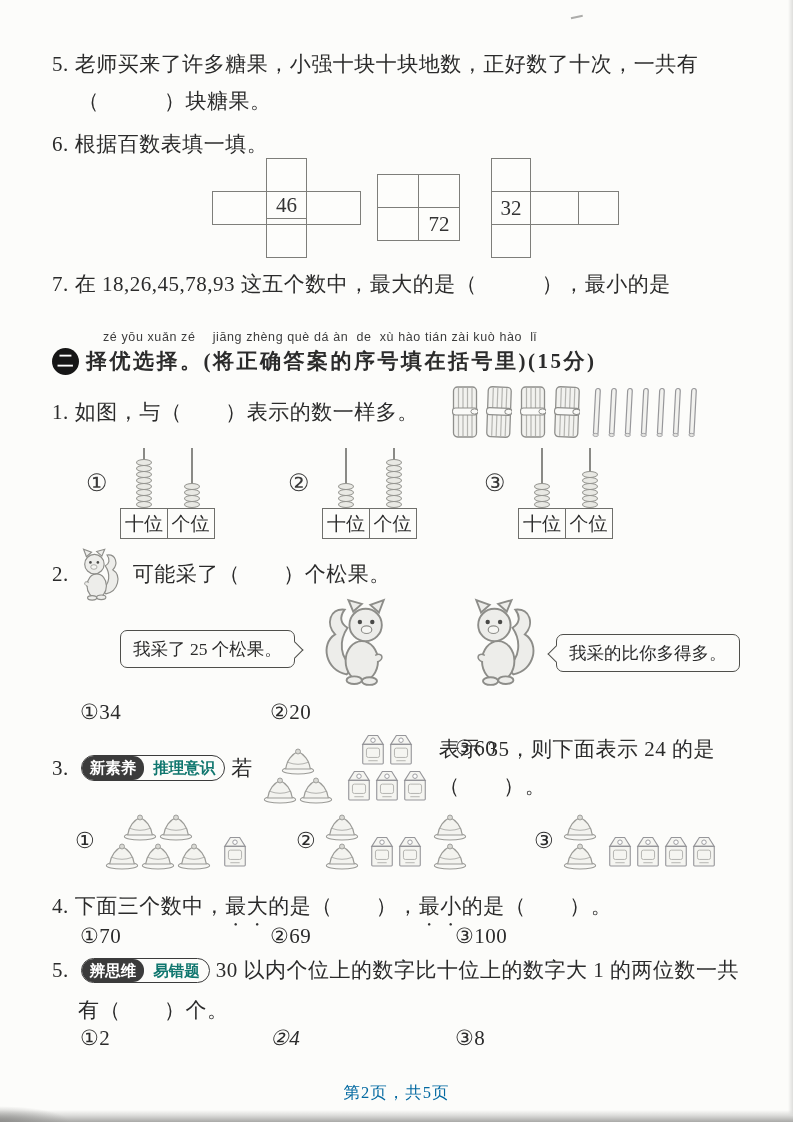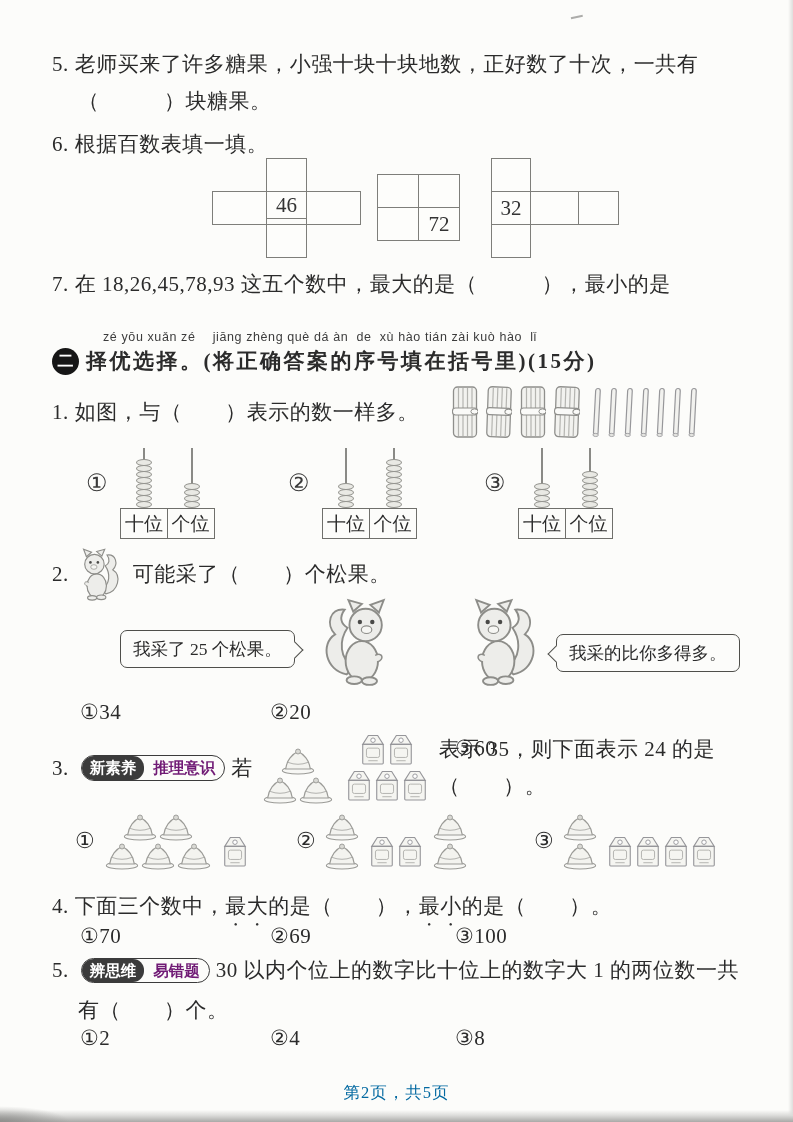--- a/index.html
+++ b/index.html
@@ -53,21 +53,21 @@
   .mirror{transform:scaleX(-1);}
 
   
   .opt{position:absolute;font-size:21px;letter-spacing:0.5px;}
 
   
   .capsule{display:inline-flex;align-items:center;border:1.6px solid #3b3b3b;border-radius:13px;
            font-family:"Liberation Sans",sans-serif;font-size:15.5px;font-weight:bold;line-height:1;
            overflow:hidden;flex:none;}
   .capsule .fill{background:#3b3b3b;color:#fff;padding:4px 8px;border-radius:11px;}
-  .capsule .line{padding:4px 9px;color:#701a75;}
+  .capsule .line{padding:4px 9px;color:#0f766e;}
 
   
   .q3row{display:flex;align-items:center;gap:6px;}
   .glyph-group{display:flex;flex-wrap:wrap-reverse;justify-content:center;align-items:flex-end;flex:none;}
   .g-cake.n5{width:114px;}
   .g-cake.n3{width:78px;}
   .g-cake.n2{width:40px;}
   .g-carton.n5{width:92px;}
   .optblock{position:absolute;display:flex;align-items:center;gap:6px;}
   .optblock .olabel{font-size:22px;}
@@ -591,20 +591,20 @@
   <div class="abs" style="left:52px;top:952px;display:flex;align-items:center;gap:6px;right:20px;">
     <span class="qline qnum">5.</span>
     <span class="capsule">
       <span class="fill">辨思维</span>
       <span class="line">易错题</span>
     </span>
     <span class="qline">30 以内个位上的数字比十位上的数字大 1 的两位数一共</span>
   </div>
   <div class="abs qline indent" style="left:52px;top:992px;">有（　　）个。</div>
   <div class="opt" style="left:80px;top:1026px;"><span>①</span><span>2</span></div>
-  <div class="opt" style="left:270px;top:1026px;"><span>②</span><span>4</span></div>
+  <div class="opt" style="left:270px;top:1026px;font-style:italic;"><span>②</span><span>4</span></div>
   <div class="opt" style="left:455px;top:1026px;"><span>③</span><span>8</span></div>
 
   <div class="footer">第2页，共5页</div>
   <div class="scan-right"></div>
   <div class="scan-bottom"></div>
   <div class="scan-corner"></div>
 </div>
 
 </body></html>

